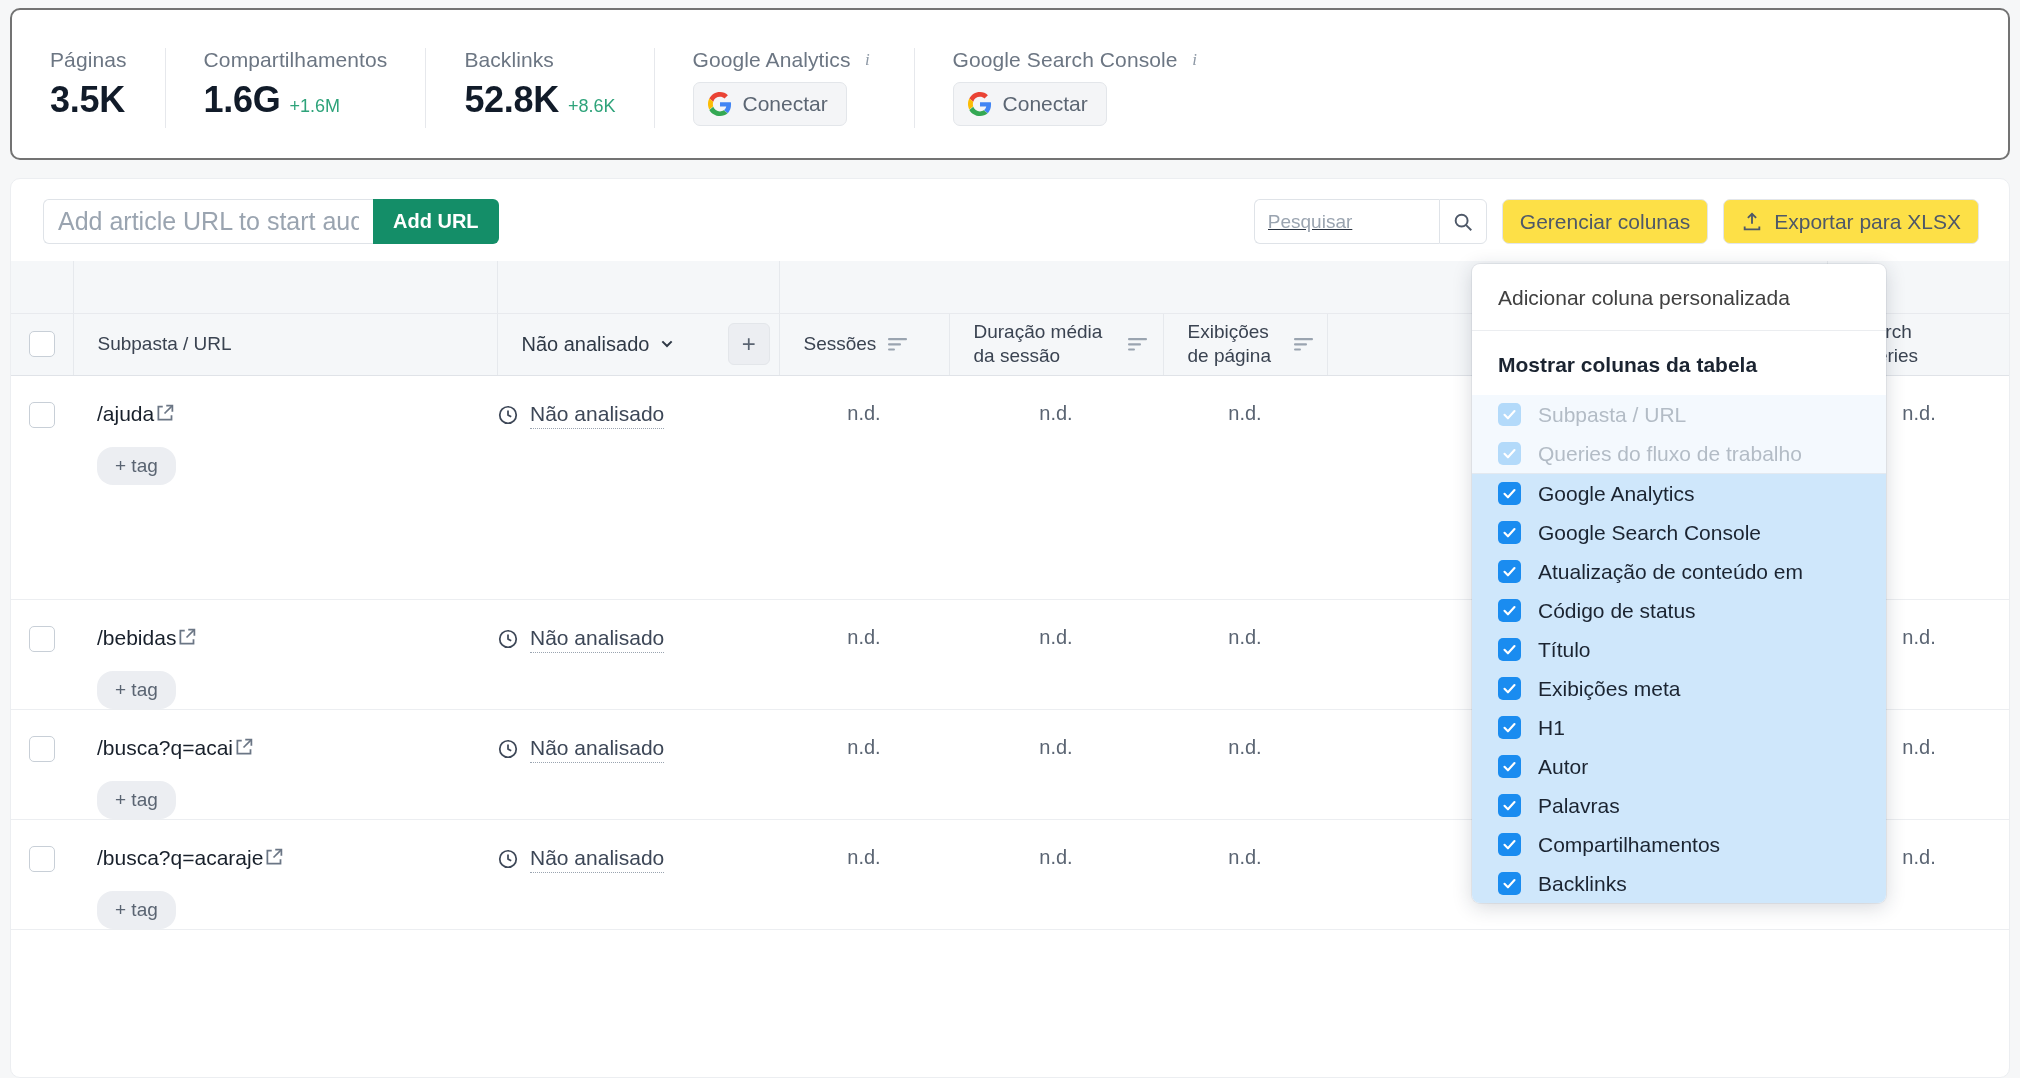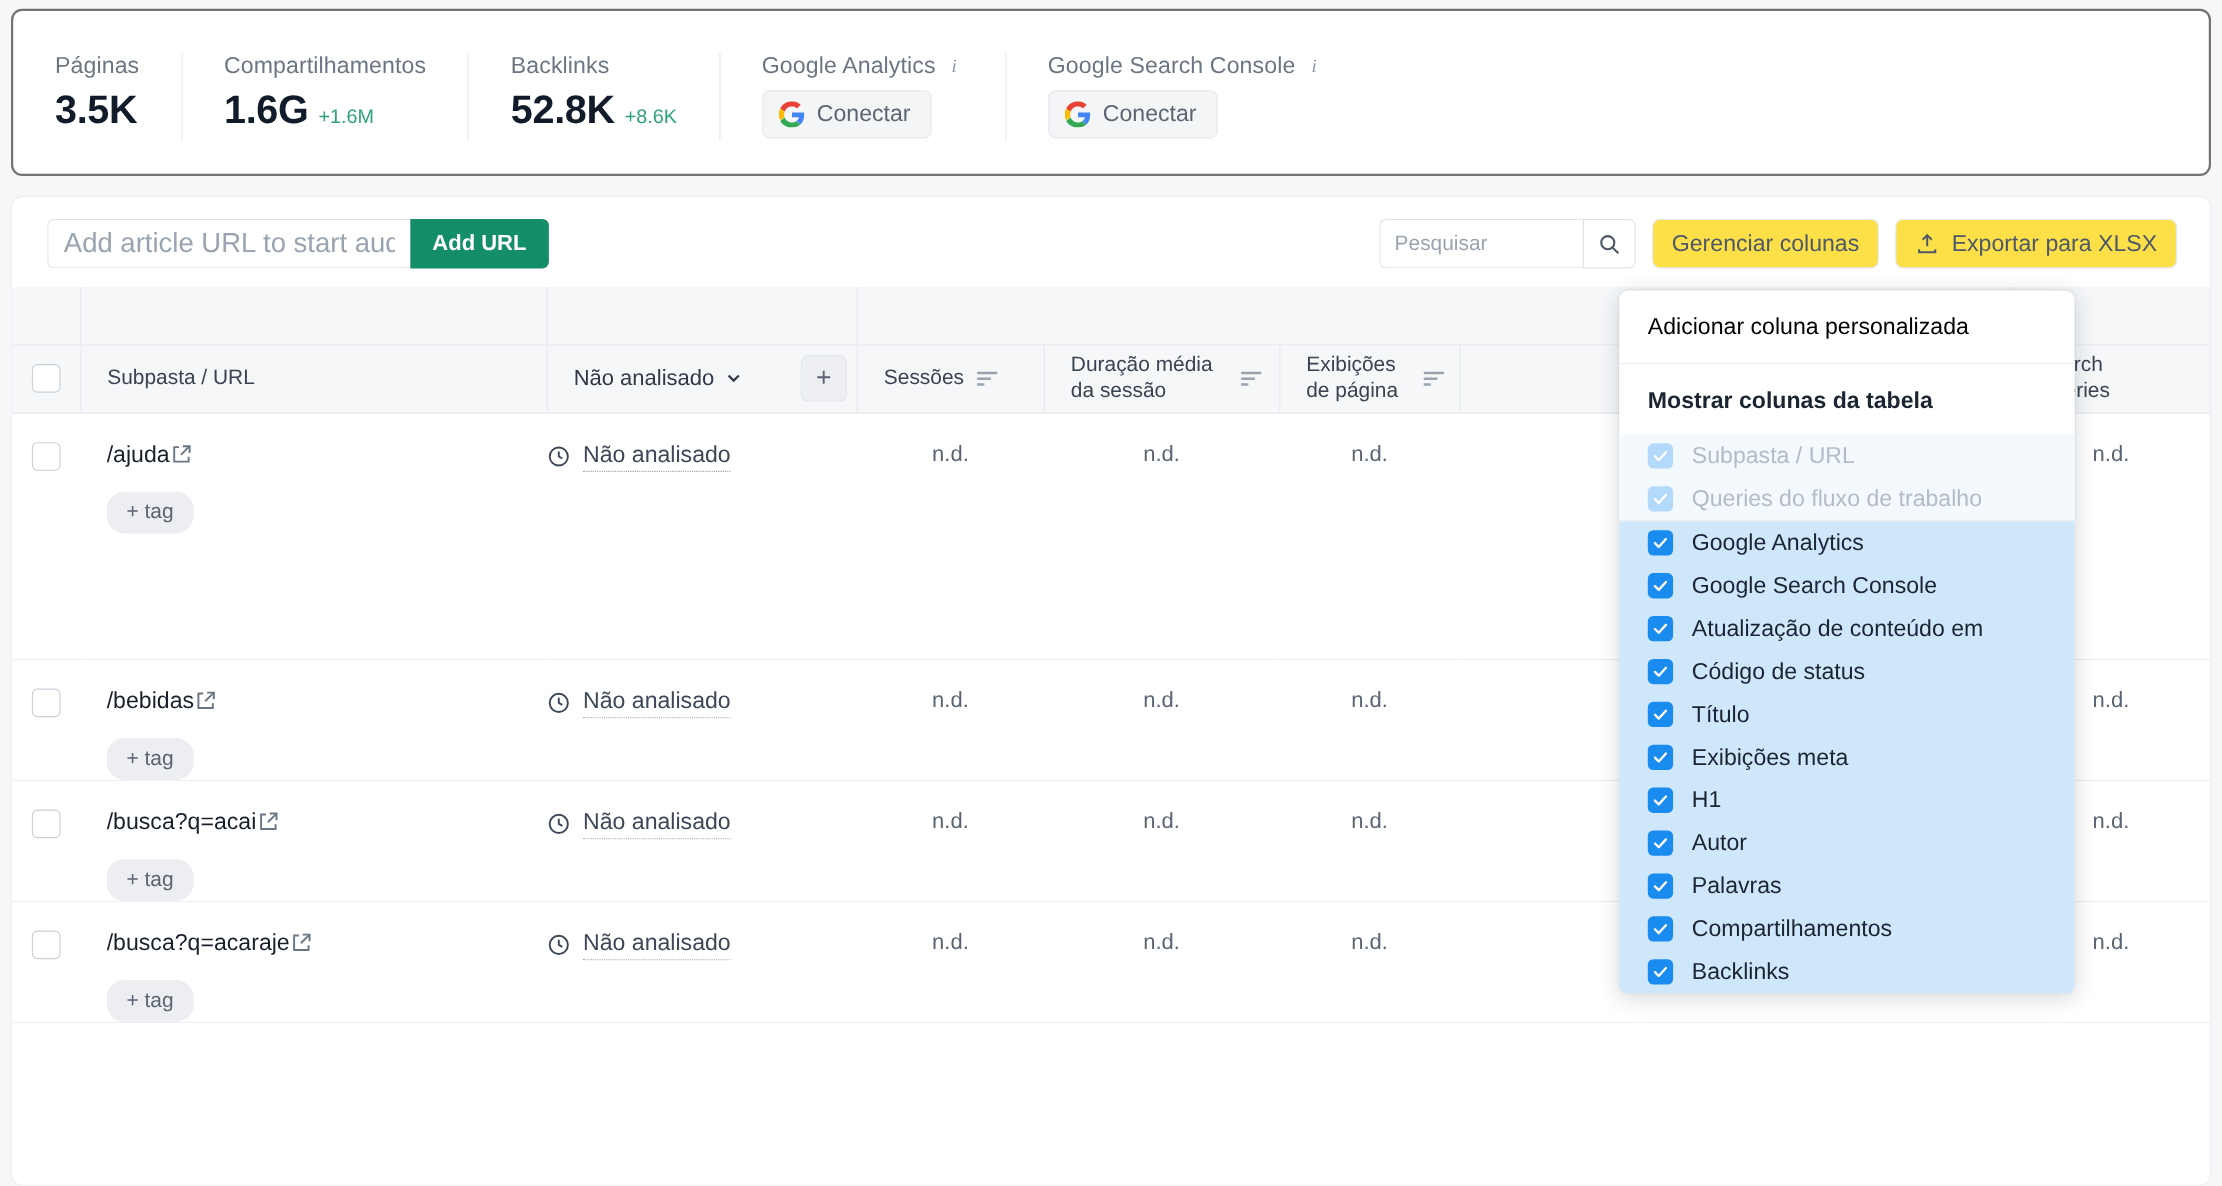--- a/index.html
+++ b/index.html
@@ -62,21 +62,21 @@
     height: 45px; background: #148e68; color: #fff; border: none;
     border-radius: 0 6px 6px 0; font-size: 20px; font-weight: bold;
     padding: 0 20px; cursor: pointer;
     font-family: "Liberation Sans", sans-serif;
   }
   .right-tools { position: absolute; right: 30px; top: 20px; display: flex; gap: 15px; }
   .search-wrap { display: flex; height: 45px; }
   .search-input {
     width: 185px; height: 45px; border: 1px solid #dfe3e8; border-right: none;
     border-radius: 6px 0 0 6px; font-size: 19px; color: #2b3442; padding: 0 13px;
-    outline: none; font-family: "Liberation Sans", sans-serif;
+    outline: none; font-family: "Liberation Sans", sans-serif; text-decoration: underline;
   }
   .search-input::placeholder { color: #9aa4b0; }
   .search-btn {
     width: 48px; height: 45px; background: #fff; border: 1px solid #dfe3e8;
     border-radius: 0 6px 6px 0; display: flex; align-items: center;
     justify-content: center; cursor: pointer;
   }
   .tool-btn {
     height: 45px; background: #fde047; border: 1px solid #e3e6ea; border-radius: 7px;
     font-size: 21px; color: #4e5868; padding: 0 17px; cursor: pointer;
@@ -127,21 +127,21 @@
   .dd-head { text-align: left; padding-left: 24px; }
 
   
   .dropdown {
     position: absolute; left: 1472px; top: 264px; width: 414px;
     background: #fff; border-radius: 8px;
     box-shadow: 0 4px 20px rgba(25,40,60,.18), 0 0 0 1px rgba(25,40,60,.06);
     overflow: hidden; z-index: 50;
   }
   .dd-add {
-    font-size: 21px; color: #000000; padding: 22px 26px 20px 26px;
+    font-size: 21px; color: #404040; padding: 22px 26px 20px 26px;
     border-bottom: 1px solid #ebedf0; cursor: pointer;
   }
   .dd-title {
     font-size: 21px; font-weight: bold; color: #1b2431; padding: 22px 26px 18px 26px;
     background: #fff;
   }
   .dd-sec-disabled { background: #f4f9fe; border-bottom: 1px solid #e3e9f0; }
   .dd-sec-active { background: #cfe7fb; }
   .dd-item {
     display: flex; align-items: center; gap: 17px;

